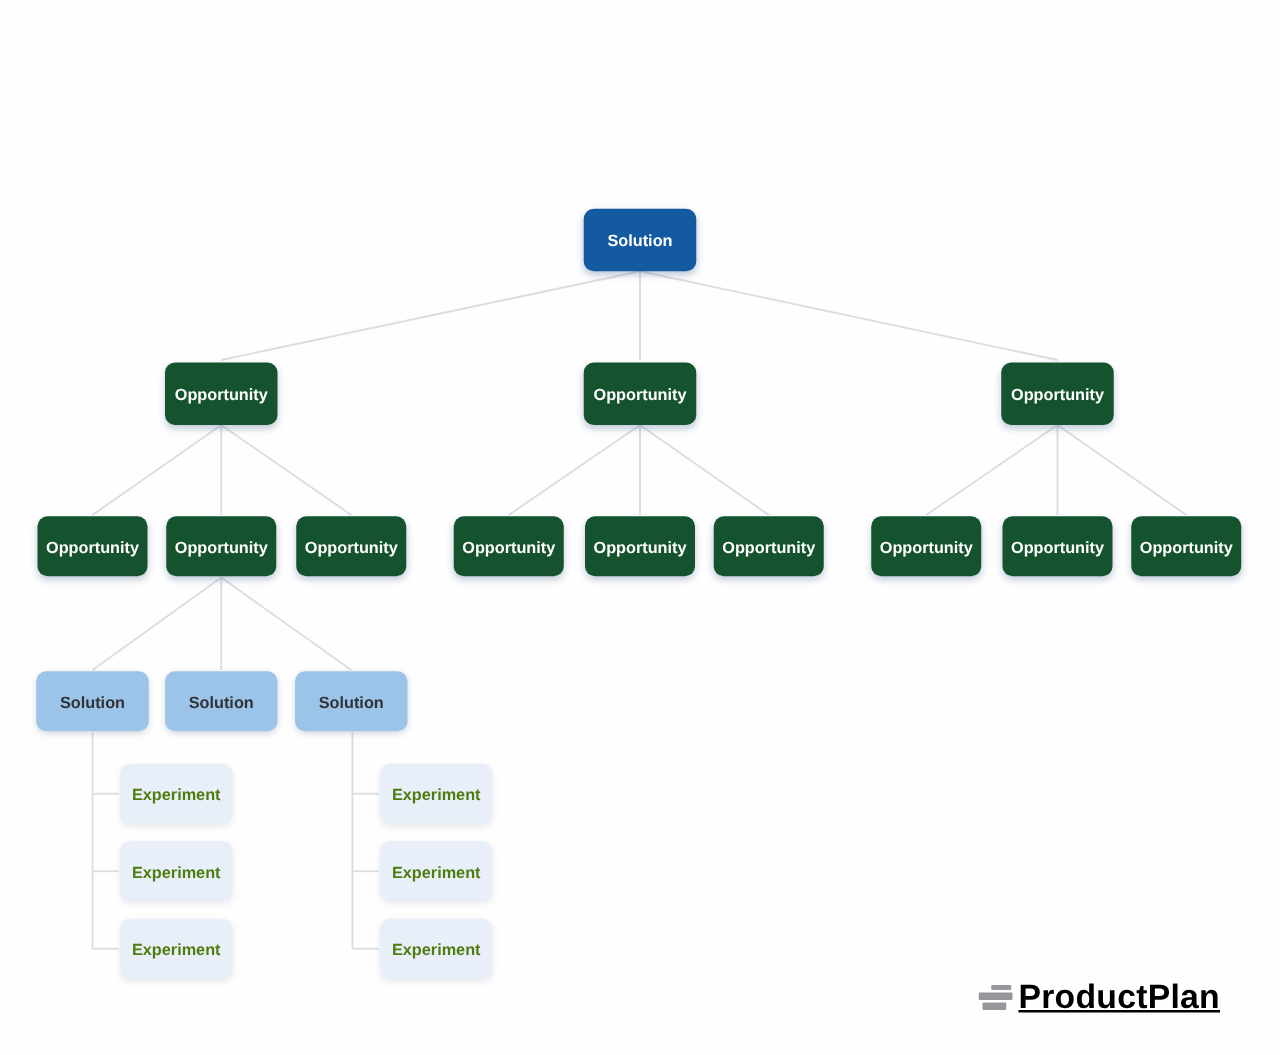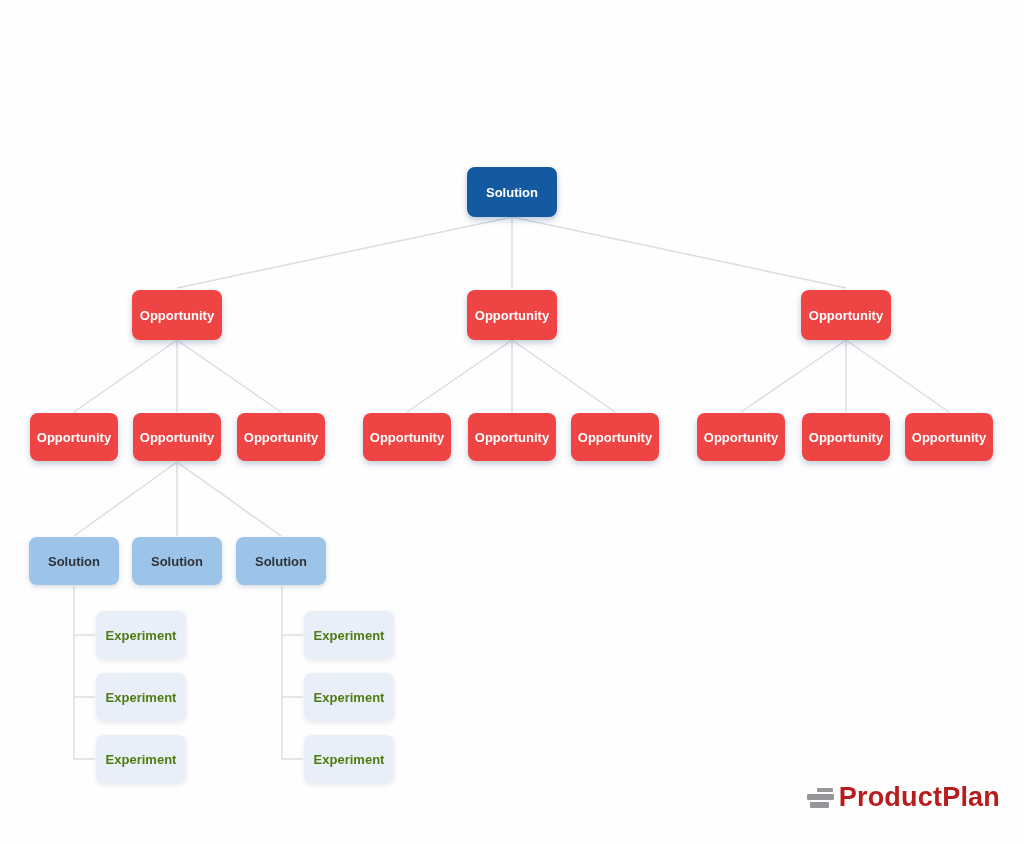--- a/index.html
+++ b/index.html
@@ -33,42 +33,43 @@
     text-align:center;
   }
   .outcome{
     width:90px;height:50px;
     background:#145AA0;
     color:#ffffff;
     box-shadow:0 3px 6px rgba(20,60,110,0.28);
   }
   .opportunity{
     width:90px;height:50px;
-    background:#ef4444;
+    background:#14532d;
     color:#ffffff;
     box-shadow:0 3px 6px rgba(20,60,110,0.25);
   }
   .opportunity.small{width:88px;height:48px;}
   .solution{
     width:90px;height:48px;
     background:#9CC4E9;
     color:#2F3238;
     box-shadow:0 2px 5px rgba(40,60,90,0.18);
   }
   .experiment{
     width:90px;height:48px;
     background:#E9EFF9;
     color:#4d7c0f;
     box-shadow:0 2px 5px rgba(40,60,90,0.10);
   }
   .logo{
     position:absolute;
-    right:24px;top:782px;
+    right:48px;top:782px;
     display:flex;align-items:center;
-    color:#b91c1c;
+    color:#000000;
+    text-decoration:underline;
   }
   .logo-icon{
     display:flex;flex-direction:column;
     margin-right:5px;
     width:28px;
   }
   .logo-icon .bar{
     background:#97979B;
     border-radius:1px;
     margin-bottom:2px;

